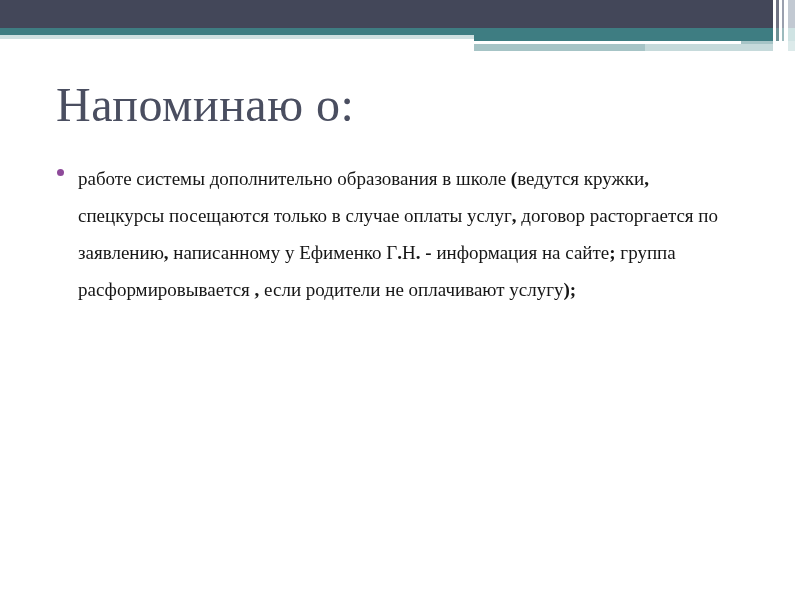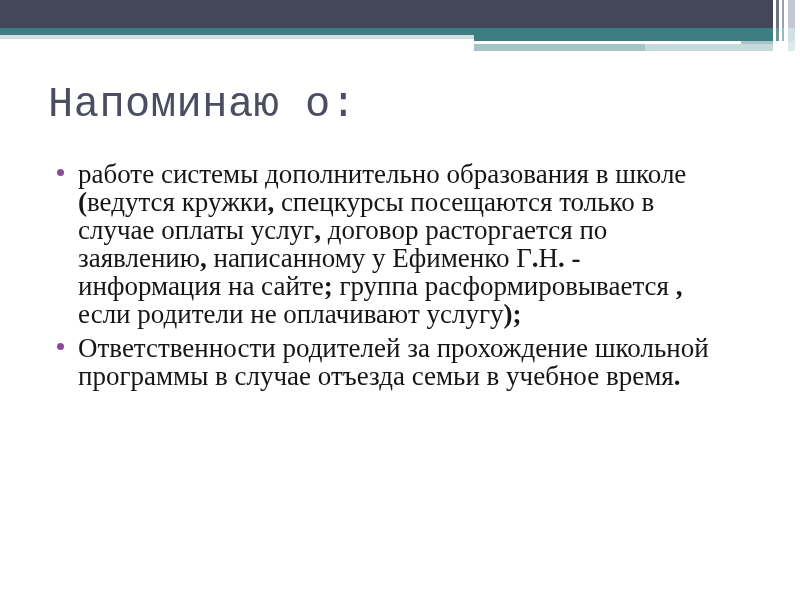--- a/index.html
+++ b/index.html
@@ -24,44 +24,44 @@
   .band-lighter    { left: 645px; top: 44px; width: 128px; height: 7px; background: var(--header-teal-soft); }
   .vline-1 { left: 776px; top: 0; width: 3px; height: 41px;
              background: linear-gradient(#6f7383 0 28px, #6f9094 28px 41px); }
   .vline-2 { left: 782px; top: 0; width: 2px; height: 41px;
              background: linear-gradient(#9aa0ae 0 28px, #9cbabd 28px 41px); }
   .vcol    { left: 788px; top: 0; width: 7px; height: 51px;
              background: linear-gradient(#c2c9d2 0 28px, #cfe3e3 28px 41px, #dceaea 41px 51px); }
 
   
   .title {
-    position: absolute; left: 48px; top: 80px;
-    font-family: Liberation Mono, monospace;
-    font-size: 42px; line-height: 50px;
+    position: absolute; left: 56px; top: 80px;
+    font-family: Liberation Serif, serif;
+    font-size: 48px; line-height: 50px;
     color: var(--title-color);
     letter-spacing: 0.5px;
   }
 
   
   .bullets {
     position: absolute; left: 48px; top: 160px; width: 676px;
     list-style: none; margin: 0; padding: 0;
   }
   .bullets li {
     display: flex;
     margin: 0 0 6px 0;
   }
   .dot {
     flex: none;
     width: 7px; height: 7px; border-radius: 50%;
     background: var(--accent-purple);
     margin: 9px 14px 0 9px;
   }
   .btext {
-    font-size: 27px; line-height: 28px;
+    font-size: 19px; line-height: 37px;
     color: var(--text-color);
   }
   .btext b { font-weight: bold; }
 </style>
 </head>
 <body>
 
 <div class="slide">
 
   <div class="deco">
@@ -77,19 +77,15 @@
     <div class="vcol"></div>
   </div>
 
   <div class="title">Напоминаю о:</div>
 
   <ul class="bullets">
     <li>
       <span class="dot"></span>
       <span class="btext punct-bold">работе системы дополнительно образования в школе <b>(</b>ведутся кружки<b>,</b> спецкурсы посещаются только в случае оплаты услуг<b>,</b> договор расторгается по заявлению<b>,</b> написанному у Ефименко Г<b>.</b>Н<b>.</b> <b>-</b> информация на сайте<b>;</b> группа расформировывается <b>,</b> если родители не оплачивают услугу<b>)</b><b>;</b></span>
     </li>
-    <li>
-      <span class="dot"></span>
-      <span class="btext punct-bold">Ответственности родителей за прохождение школьной программы в случае отъезда семьи в учебное время<b>.</b></span>
-    </li>
   </ul>
 
 </div>
 
 </body></html>

